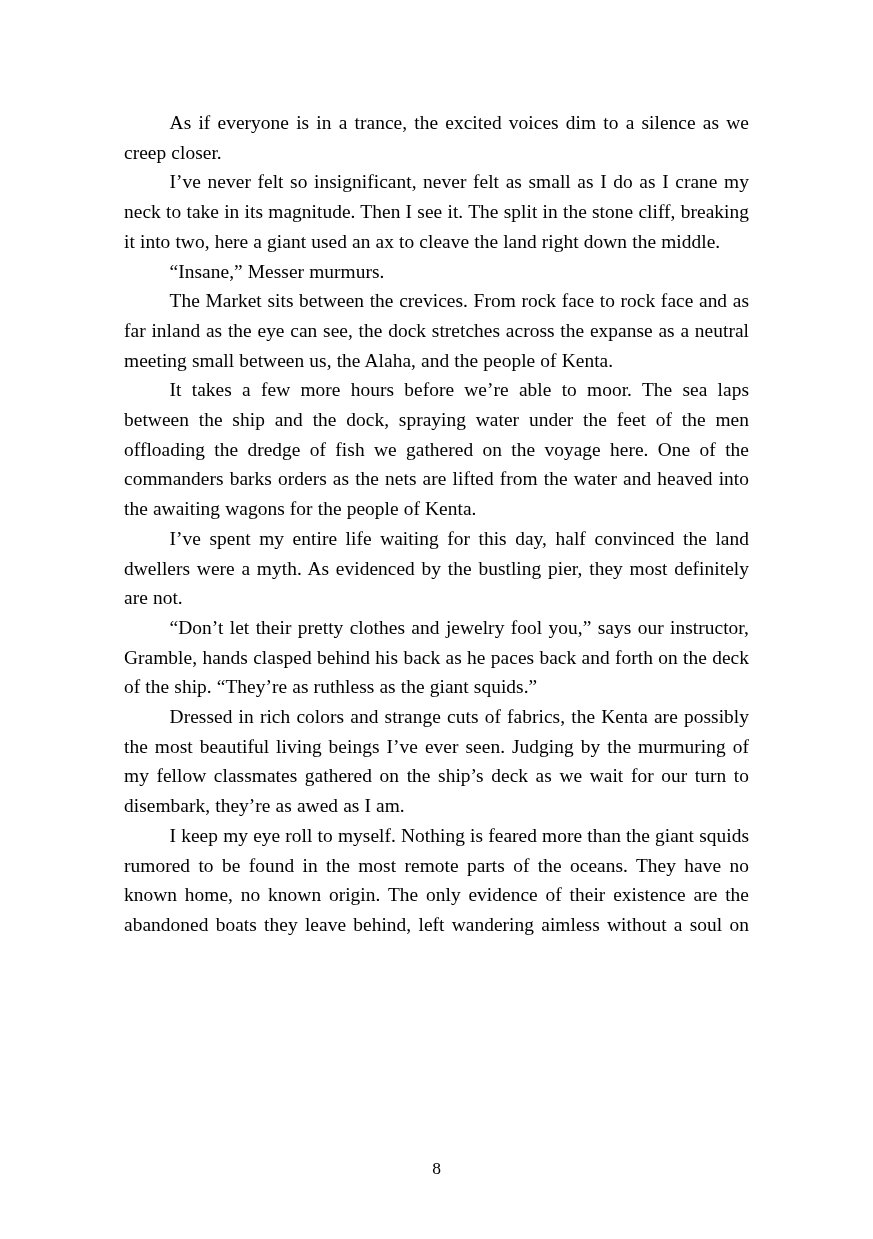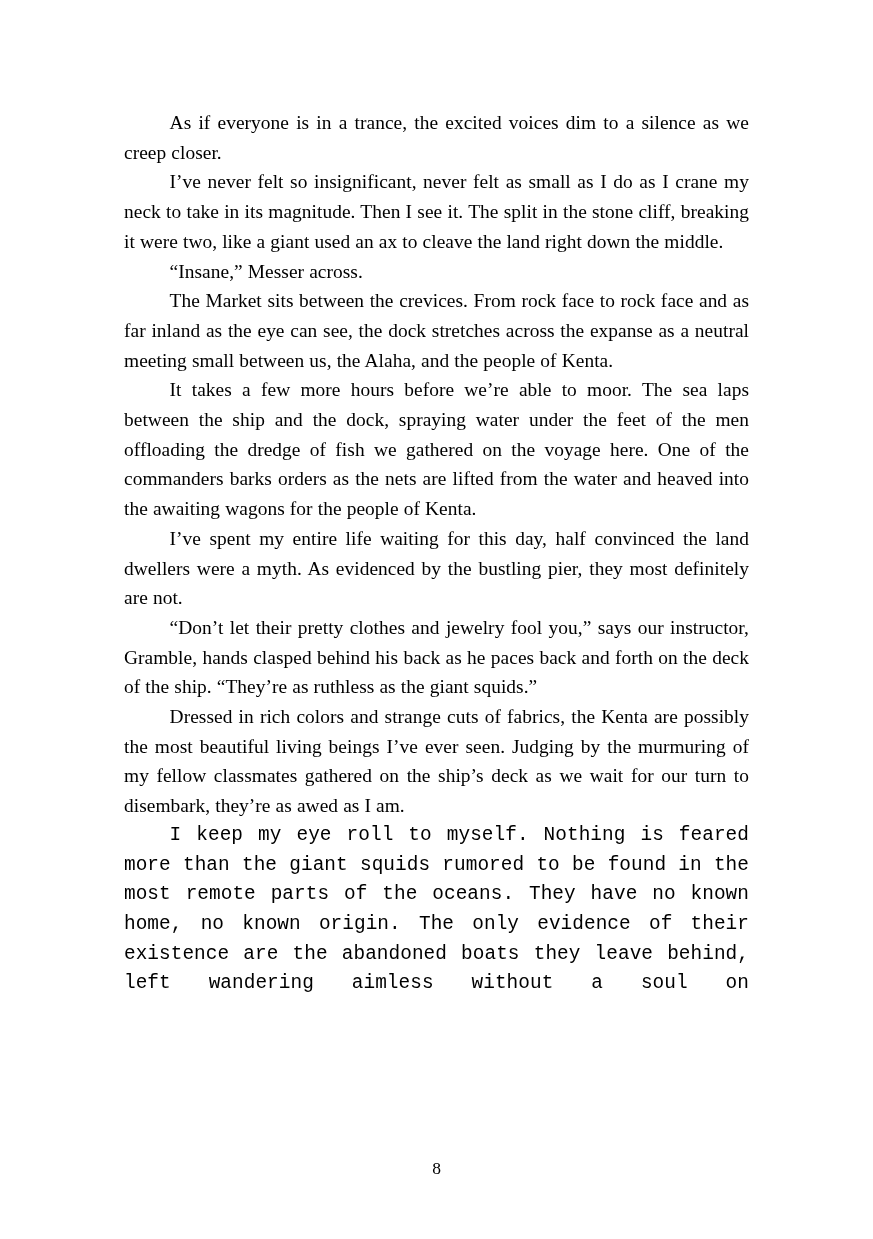--- a/index.html
+++ b/index.html
@@ -35,40 +35,39 @@
     text-indent: 2.35em;
     font-size: 19.4px;
     line-height: 29.7px;
     letter-spacing: 0.05px;
     word-spacing: 0.2px;
     -webkit-hyphens: none;
     hyphens: none;
   }
   p.para:last-child {
     text-align-last: justify;
-    font-family: Liberation Mono, monospace;
   }
   .folio {
     position: absolute;
     left: 0;
     top: 1158px;
     width: 873px;
     text-align: center;
     font-size: 17.5px;
     font-family: "Liberation Serif", serif;
   }
 </style>
 </head>
 <body>
 
 <div class="page">
   <div class="text-block">
     <p class="para">As if everyone is in a trance, the excited voices dim to a silence as we creep closer.</p>
-    <p class="para">I’ve never felt so insignificant, never felt as small as I do as I crane my neck to take in its magnitude. Then I see it. The split in the stone cliff, breaking it were two, like a giant used an ax to cleave the land right down the middle.</p>
-    <p class="para">“Insane,” Messer across.</p>
+    <p class="para">I’ve never felt so insignificant, never felt as small as I do as I crane my neck to take in its magnitude. Then I see it. The split in the stone cliff, breaking it into two, here a giant used an ax to cleave the land right down the middle.</p>
+    <p class="para">“Insane,” Messer murmurs.</p>
     <p class="para">The Market sits between the crevices. From rock face to rock face and as far inland as the eye can see, the dock stretches across the expanse as a neutral meeting small between us, the Alaha, and the people of Kenta.</p>
     <p class="para">It takes a few more hours before we’re able to moor. The sea laps between the ship and the dock, spraying water under the feet of the men offloading the dredge of fish we gathered on the voyage here. One of the commanders barks orders as the nets are lifted from the water and heaved into the awaiting wagons for the people of Kenta.</p>
     <p class="para">I’ve spent my entire life waiting for this day, half convinced the land dwellers were a myth. As evidenced by the bustling pier, they most definitely are not.</p>
     <p class="para">“Don’t let their pretty clothes and jewelry fool you,” says our instructor, Gramble, hands clasped behind his back as he paces back and forth on the deck of the ship. “They’re as ruthless as the giant squids.”</p>
     <p class="para">Dressed in rich colors and strange cuts of fabrics, the Kenta are possibly the most beautiful living beings I’ve ever seen. Judging by the murmuring of my fellow classmates gathered on the ship’s deck as we wait for our turn to disembark, they’re as awed as I am.</p>
     <p class="para">I keep my eye roll to myself. Nothing is feared more than the giant squids rumored to be found in the most remote parts of the oceans. They have no known home, no known origin. The only evidence of their existence are the abandoned boats they leave behind, left wandering aimless without a soul on</p>
   </div>
   <div class="folio">8</div>
 </div>
 

